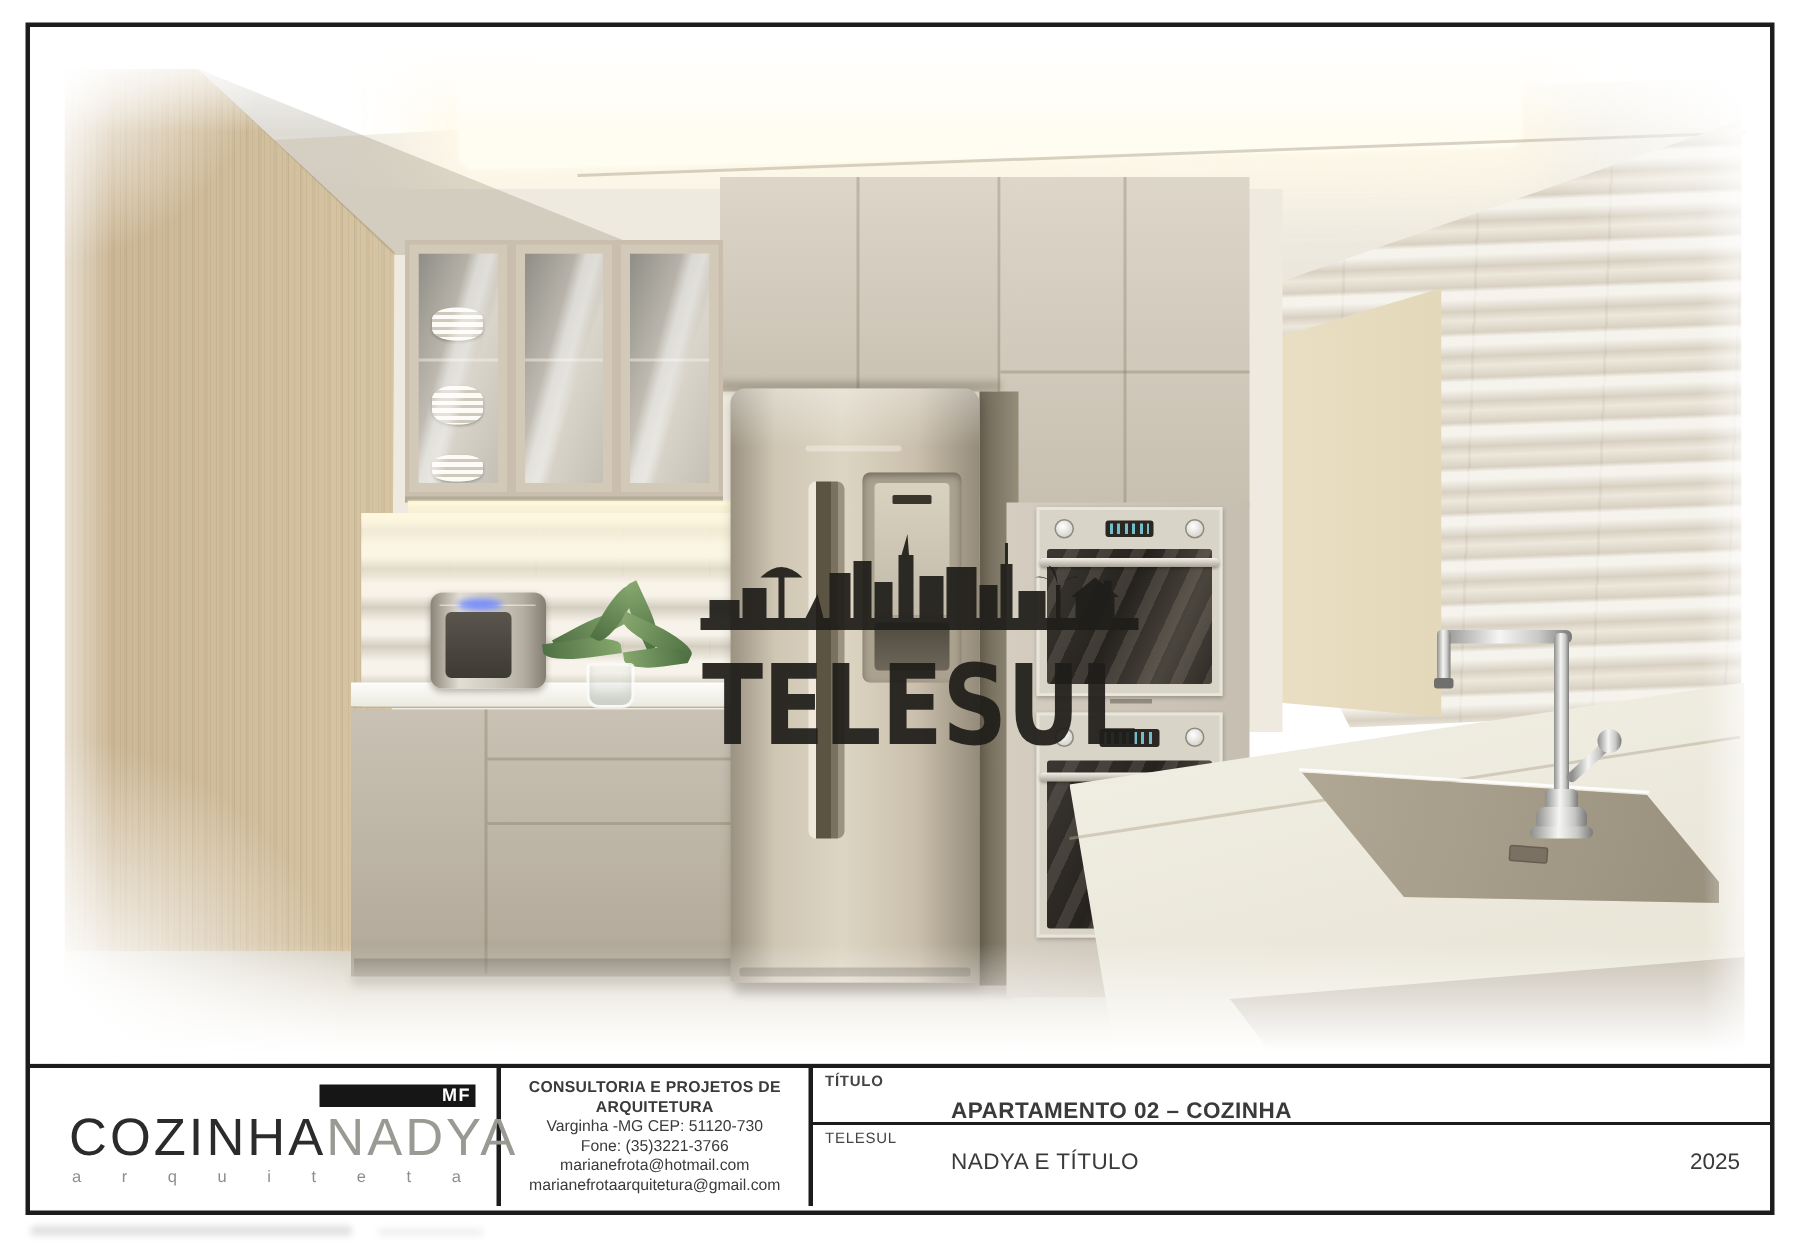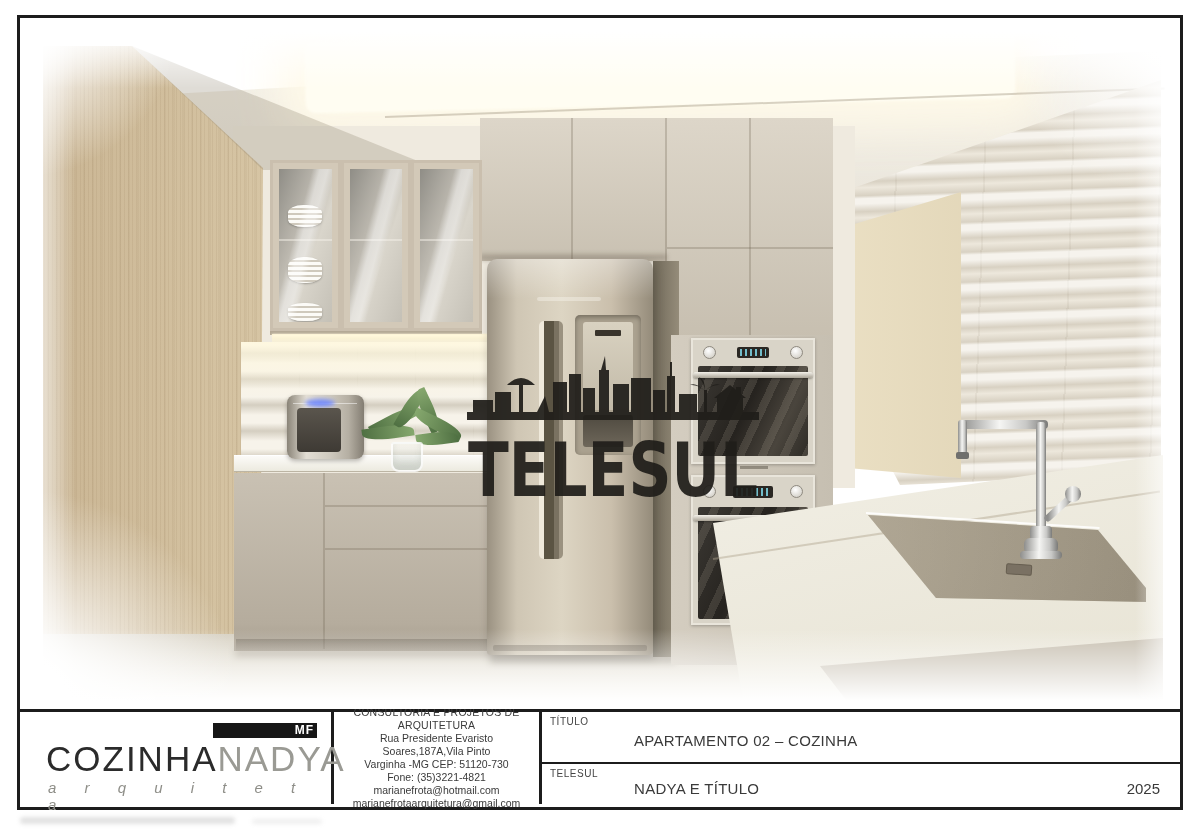--- a/index.html
+++ b/index.html
@@ -176,32 +176,32 @@
     filter:blur(2px);border-radius:4px;}
 
   
   #titleblock{display:flex;height:95px;border-top:3px solid var(--c-border);box-sizing:border-box;
     color:#333;}
   .cell-logo{width:311px;position:relative;}
   .cell-info{width:211px;border-left:3px solid var(--c-border);border-right:3px solid var(--c-border);
     display:flex;flex-direction:column;justify-content:center;align-items:center;
     text-align:center;font-size:10.5px;line-height:13px;color:#3a3a3a;padding:2px 4px;box-sizing:border-box;}
   .cell-fields{flex:1;display:flex;flex-direction:column;}
-  .info-line1{font-weight:normal;letter-spacing:.2px;}
+  .info-line1{font-weight:bold;letter-spacing:.2px;}
 
   .logo-bar{position:absolute;left:193px;top:11px;width:104px;height:15px;background:#161616;
     color:#fff;font-size:12px;font-weight:bold;text-align:right;line-height:15px;
     padding-right:3px;box-sizing:border-box;letter-spacing:1px;}
   .logo-name{position:absolute;left:26px;top:27px;white-space:nowrap;
     font-size:35px;letter-spacing:2px;font-weight:400;color:#2b2b2b;}
   .logo-name .last{color:#9a9a94;}
-  .logo-prof{position:absolute;left:28px;top:67px;font-size:15px;letter-spacing:12px;color:#8e8e88;font-style:italic;}
+  .logo-prof{position:absolute;left:28px;top:67px;font-size:11px;letter-spacing:12px;color:#8e8e88;}
 
   .field-row{position:relative;box-sizing:border-box;}
-  .row-title{height:50px;}
+  .row-title{height:36px;font-weight:bold;}
   .row-client{flex:1;border-top:2px solid var(--c-border);}
   .field-label{position:absolute;left:8px;top:4px;font-size:10px;color:#444;letter-spacing:.5px;}
   .field-value{position:absolute;left:92px;top:20px;font-size:15px;color:#3a3a3a;letter-spacing:.3px;}
   .row-client .field-value{top:16px;}
   .field-year{position:absolute;right:20px;top:16px;font-size:15px;color:#3a3a3a;}
 </style>
 </head>
 <body>
 
 <div id="sheet">
@@ -373,23 +373,22 @@
         <span>MF</span>
       </div>
       <div class="logo-name">
         <span class="first">COZINHA</span><span class="last">NADYA</span>
       </div>
       <div class="logo-prof">a r q u i t e t a</div>
     </div>
 
     <div class="cell-info">
       <div class="info-line1">CONSULTORIA E PROJETOS DE ARQUITETURA</div>
-      <div>Rua Presidente Evaristo Soares,187A,Vila Pinto</div>
       <div>Varginha -MG  CEP: 51120-730</div>
-      <div>Fone: (35)3221-4821</div>
+      <div>Fone: (35)3221-3766</div>
       <div>marianefrota@hotmail.com</div>
       <div>marianefrotaarquitetura@gmail.com</div>
     </div>
 
     <div class="cell-fields">
       <div class="field-row row-title">
         <div class="field-label">TÍTULO</div>
         <div class="field-value">APARTAMENTO 02 – COZINHA</div>
       </div>
       <div class="field-row row-client">

